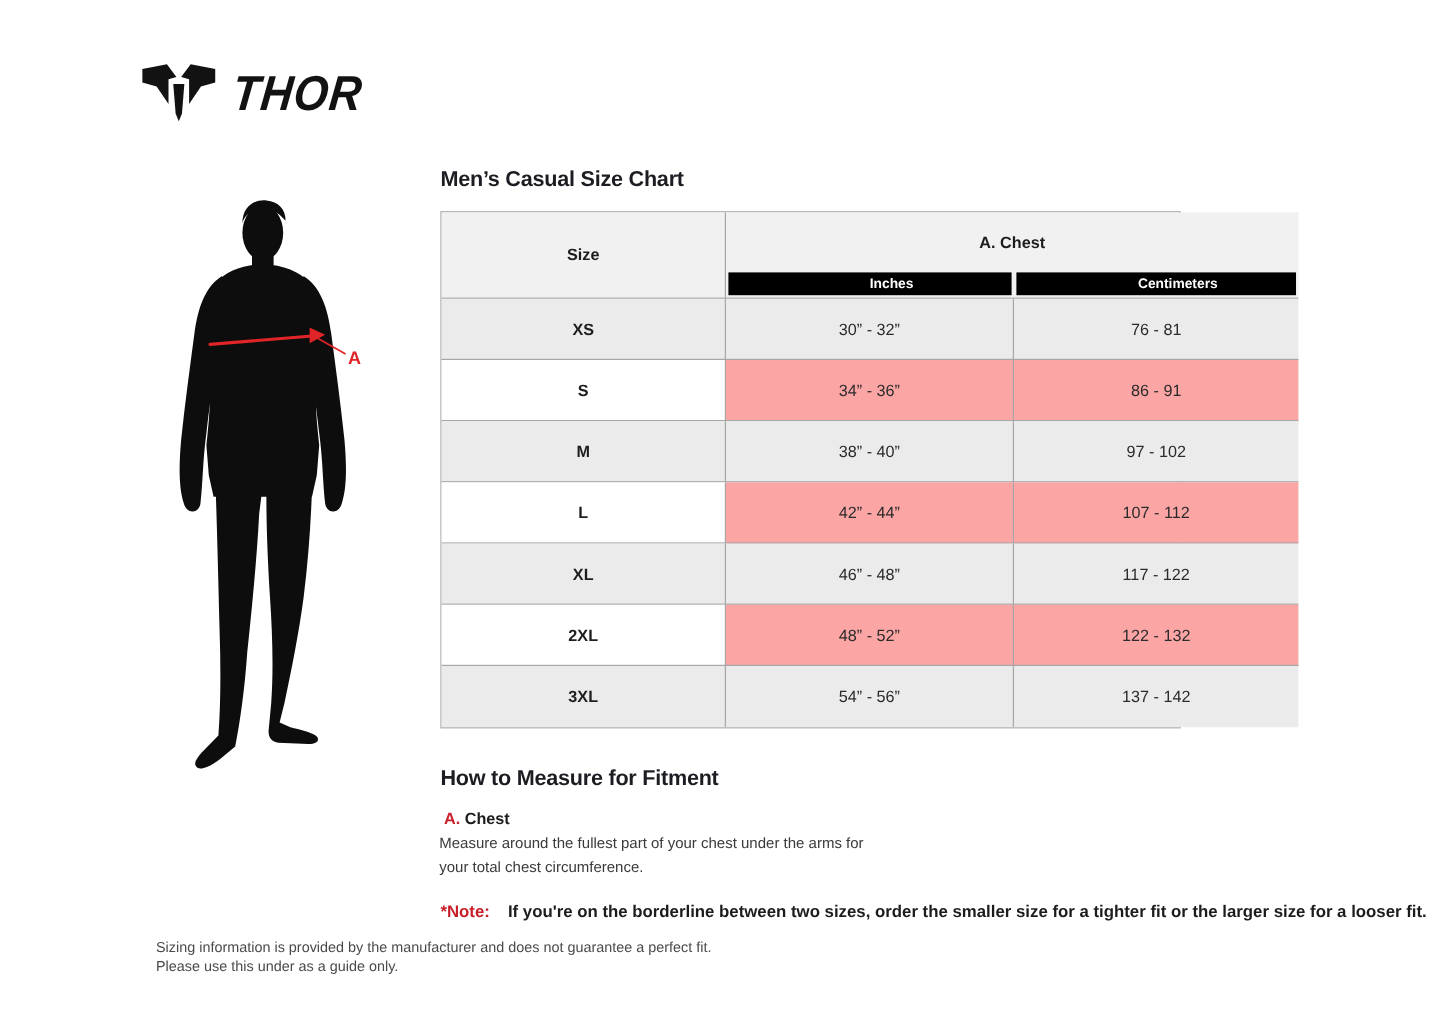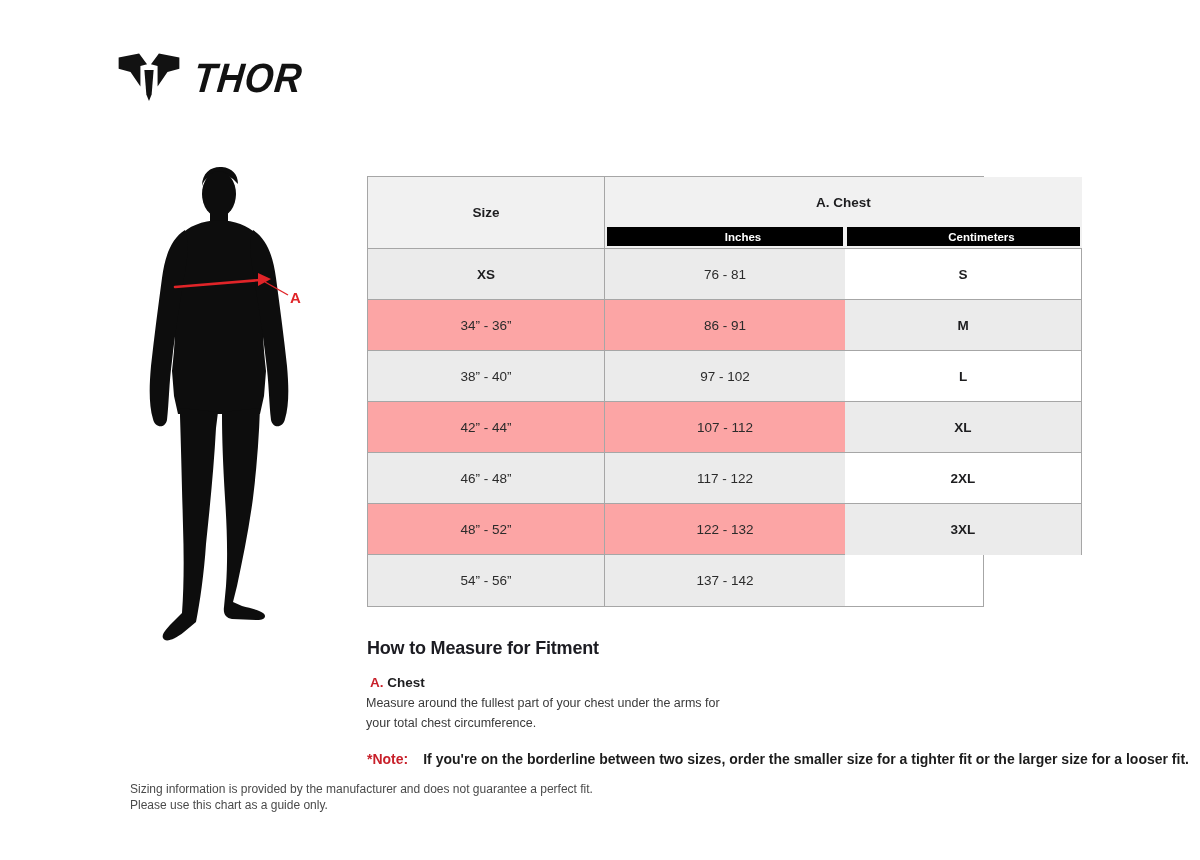--- a/index.html
+++ b/index.html
@@ -96,32 +96,34 @@
 
       <g>
         <line x1="37" y1="121" x2="122" y2="114" stroke="#e02428" stroke-width="2.6" stroke-linecap="round"></line>
         <polygon points="120,107 133,113 120,120" fill="#e02428"></polygon>
         <line x1="127" y1="116" x2="150" y2="129" stroke="#e02428" stroke-width="1.4"></line>
       </g>
       <text x="152" y="137" fill="#e02428" font-size="15" font-weight="bold" font-family="Liberation Sans, sans-serif">A</text>
     </svg>
   </div>
 
+  <div class="chart-title">Men’s Casual Size Chart</div>
 
   <div class="size-table">
     <div class="cell hdr-size">Size</div>
     <div class="cell hdr-chest">A. Chest</div>
     <div class="cell hdr-unit">
       <div class="unit-bar">Inches</div>
     </div>
     <div class="cell hdr-unit last-col">
       <div class="unit-bar">Centimeters</div>
     </div>
 
   <div class="cell cell-size row-alt">XS</div>
+      <div class="cell cell-val row-alt">30” - 32”</div>
       <div class="cell cell-val row-alt last-col">76 - 81</div>
       <div class="cell cell-size">S</div>
       <div class="cell cell-val">34” - 36”</div>
       <div class="cell cell-val last-col">86 - 91</div>
       <div class="cell cell-size row-alt">M</div>
       <div class="cell cell-val row-alt">38” - 40”</div>
       <div class="cell cell-val row-alt last-col">97 - 102</div>
       <div class="cell cell-size">L</div>
       <div class="cell cell-val">42” - 44”</div>
       <div class="cell cell-val last-col">107 - 112</div>
@@ -143,16 +145,16 @@
   </div>
   <div class="measure-desc">Measure around the fullest part of your chest under the arms for your total chest circumference.</div>
 
   <div class="note-line">
     <span class="note-label">*Note:</span>
     <span>If you're on the borderline between two sizes, order the smaller size for a tighter fit or the larger size for a looser fit.</span>
   </div>
 
   <div class="disclaimer">
     <div>Sizing information is provided by the manufacturer and does not guarantee a perfect fit.</div>
-    <div>Please use this chart as a guide only.</div>
+    <div>Please use this under as a guide only.</div>
   </div>
 
 </div>
 
 </body></html>

